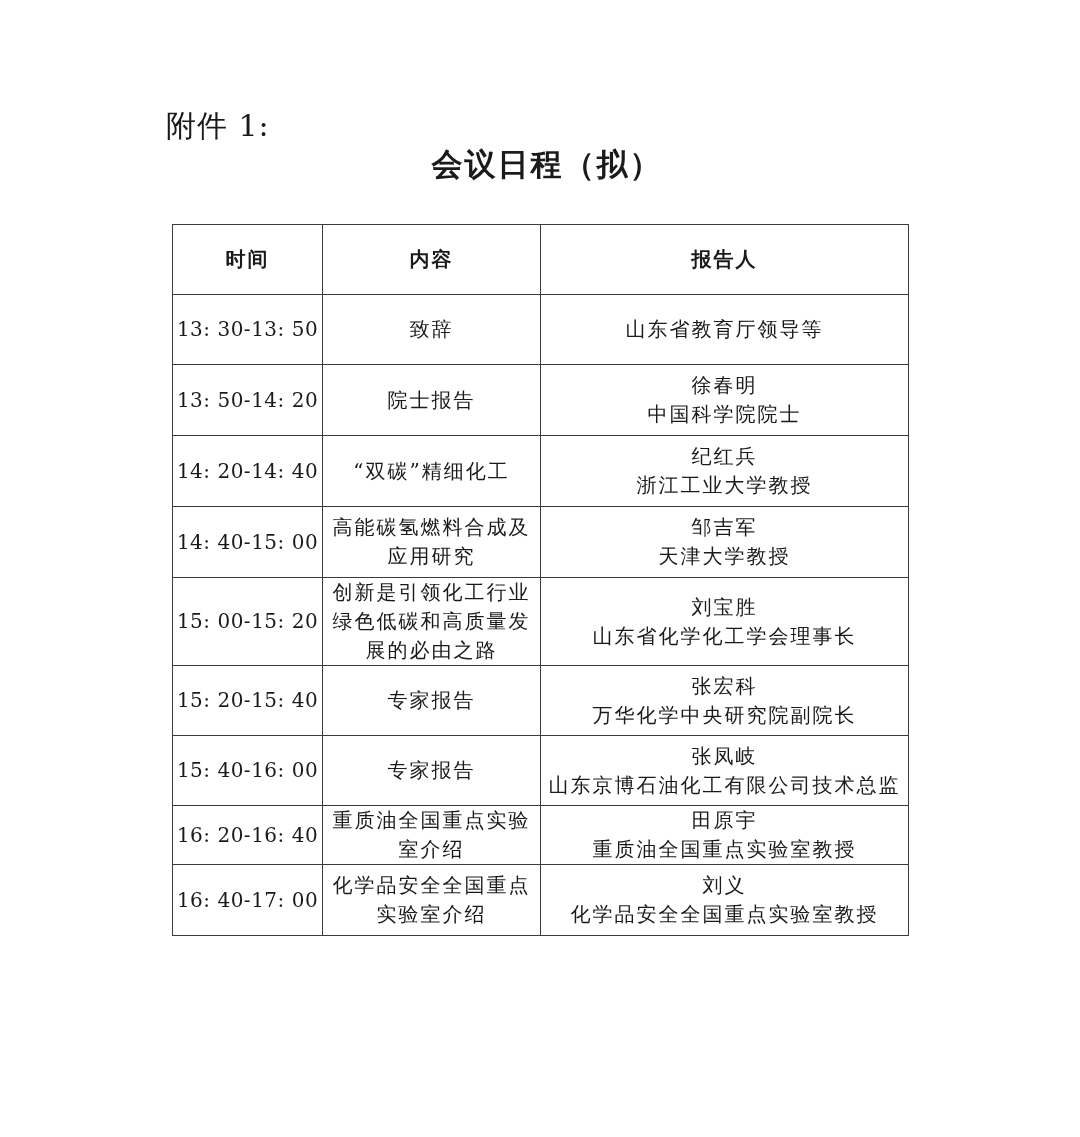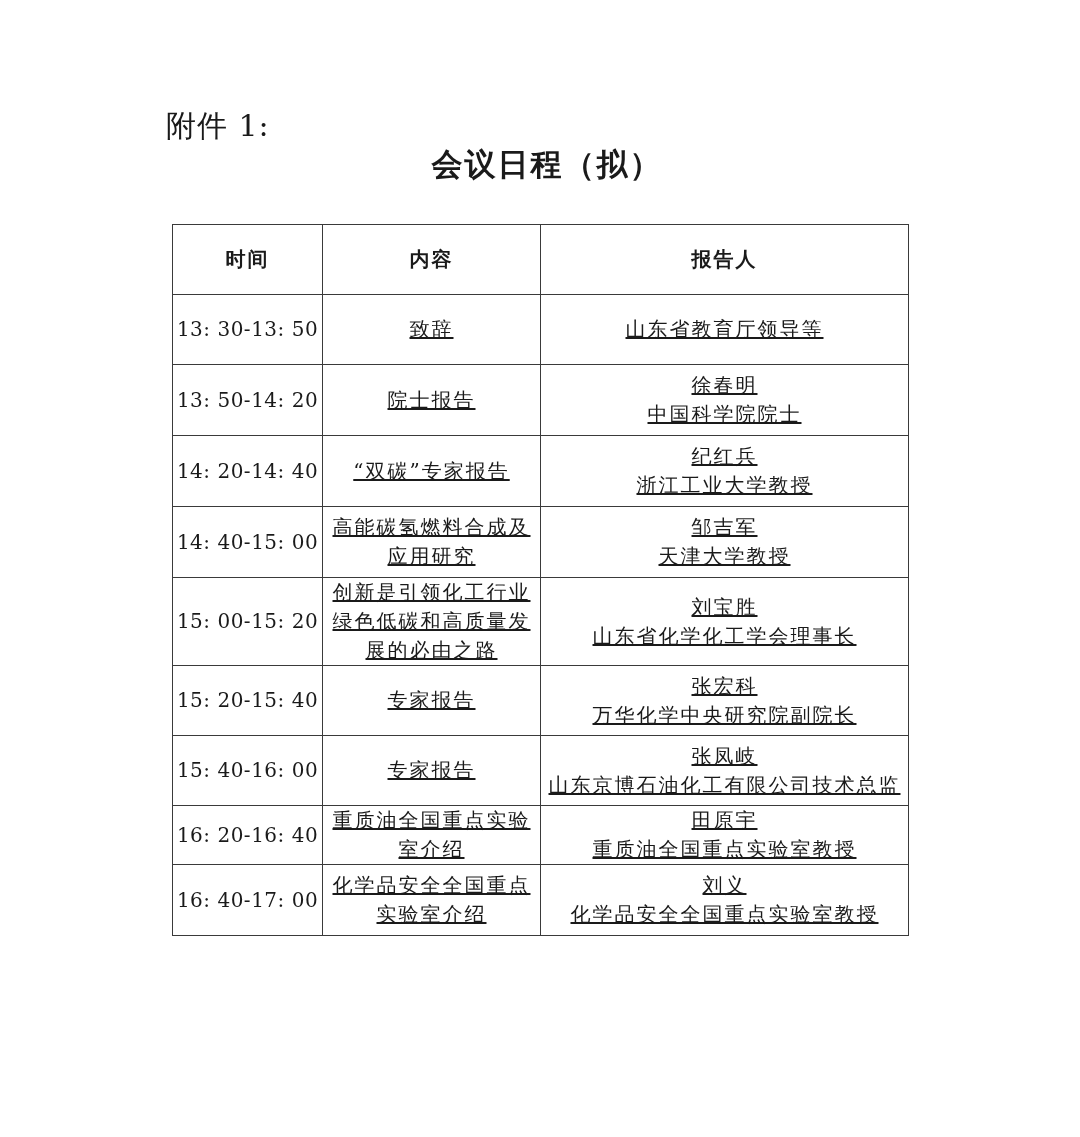--- a/index.html
+++ b/index.html
@@ -8,21 +8,21 @@
   .attach { position:absolute; left:166px; top:106px; font-size:30px; letter-spacing:1px; }
   .title { position:absolute; left:0; width:1080px; top:144px; text-align:center;
            font-size:31px; font-weight:bold; padding-left:9px; }
   .title span { position:relative; left:-2px; letter-spacing:2px; }
   table { position:absolute; left:172px; top:224px; border-collapse:collapse; }
   td, th { border:1.5px solid #3a3a3a; text-align:center; vertical-align:middle;
            font-size:20px; line-height:29px; padding:0; font-weight:normal; letter-spacing:2px; }
   th { font-weight:bold; font-size:20px; }
   .c1 { width:149px; } .c2 { width:217px; } .c3 { width:367px; }
   .time { letter-spacing:0.5px; }
-  .line { display:block;text-decoration:underline; }
+  .line { display:block; }
 </style>
 </head>
 <body>
 
 <div class="attach">附件 1:</div>
 <div class="title"><span>会议日程（拟）</span></div>
 
 <table>
   <thead>
     <tr style="height:70px">
@@ -47,21 +47,21 @@
           <span class="line">院士报告</span>
         </td>
         <td class="c3">
           <span class="line">徐春明</span>
           <span class="line">中国科学院院士</span>
         </td>
       </tr>
       <tr style="height: 71px; padding-left: 46px;">
         <td class="c1 time">14: 20-14: 40</td>
         <td class="c2">
-          <span class="line">“双碳”专家报告</span>
+          <span class="line">“双碳”精细化工</span>
         </td>
         <td class="c3">
           <span class="line">纪红兵</span>
           <span class="line">浙江工业大学教授</span>
         </td>
       </tr>
       <tr style="height: 71px;">
         <td class="c1 time">14: 40-15: 00</td>
         <td class="c2">
           <span class="line">高能碳氢燃料合成及</span>

